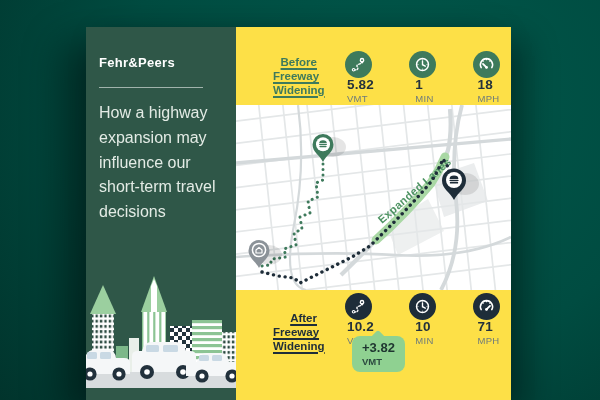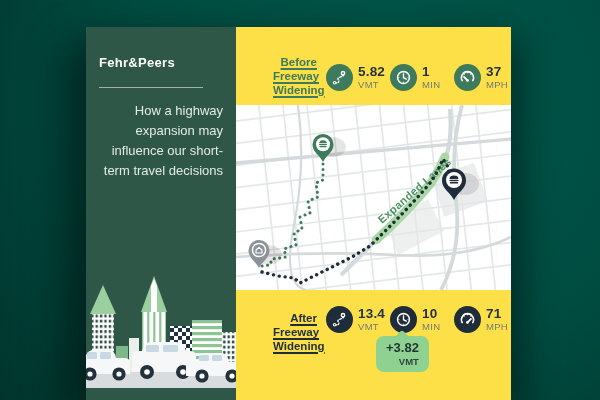--- a/index.html
+++ b/index.html
@@ -8,44 +8,44 @@
     background:radial-gradient(95% 135% at 66% 26%, #00584b 0%, #004c41 48%, #012d26 100%);}
   .card{position:absolute;left:86px;top:27px;width:425px;height:373px;background:#ffffff;
     box-shadow:-22px 16px 38px rgba(0,0,0,.42), 16px 12px 30px rgba(0,0,0,.32);display:flex;}
   
   .sidebar{position:relative;width:150px;min-width:150px;background:#2f5748;color:#fff;
     box-sizing:border-box;padding:28px 13px 0 13px;overflow:hidden;}
   .brand{font-size:13px;font-weight:bold;letter-spacing:.3px;}
   .title{margin:10px 0 0 0;font-size:22.5px;font-weight:bold;line-height:1.24;letter-spacing:.2px;}
   .title span{display:block;}
   .divider{width:104px;height:1px;background:rgba(255,255,255,.55);margin:17px 0 13px 0;}
-  .subtitle{margin:0;font-size:13px;line-height:1.55;color:#e3ebe5;width:124px;text-align:right;}
+  .subtitle{margin:0;font-size:16px;line-height:1.55;color:#e3ebe5;width:124px;}
   .skyline{position:absolute;left:0;bottom:0;display:block;}
   
   .content{position:relative;flex:1;background:#fde047;}
   .stat-row{position:absolute;left:0;right:0;display:flex;align-items:center;padding-left:37px;}
   .before-row{top:25px;height:50px;}
   .after-row{top:267px;height:50px;}
   .row-label{width:44px;min-width:44px;text-align:right;font-size:11.5px;font-weight:bold;
     line-height:1.2;margin-right:9px;}
   .row-label span{display:block;text-decoration:underline;text-decoration-thickness:1.5px;text-underline-offset:2px;}
   .green-text{color:#3e7a5c;}
   .dark-text{color:#1e2d39;margin-top:28px;}
-  .stat{display:flex;align-items:center;width:64px;min-width:64px;}
+  .stat{display:flex;align-items:center;width:64px;min-width:64px;flex-direction:column;}
   .stat-circle{width:27px;height:27px;border-radius:50%;display:flex;align-items:center;
     justify-content:center;flex:none;}
   .bg-green{background:#3e7a5c;color:#3e7a5c;}
   .bg-dark{background:#1e2d39;color:#1e2d39;}
   .stat-text{margin-left:5px;line-height:1;}
   .stat-value{display:block;font-size:13.5px;font-weight:bold;color:#25323c;letter-spacing:.2px;}
   .stat-unit{display:block;font-size:9.5px;color:#6e7b7b;margin-top:2px;letter-spacing:.3px;}
   .map-wrap{position:absolute;left:0;top:78px;width:275px;height:185px;overflow:hidden;}
   
   .delta-bubble{position:absolute;left:116px;top:309px;background:#8fd191;border-radius:8px;
-    padding:5px 10px 5px 10px;text-align:right;margin-left:24px;}
+    padding:5px 10px 5px 10px;text-align:left;}
   .delta-bubble::before{content:"";position:absolute;top:-4px;left:50%;margin-left:-5px;width:10px;
     height:10px;background:#8fd191;transform:rotate(45deg);border-radius:2px;}
   .delta-value{font-size:13px;font-weight:bold;color:#1f3630;line-height:1.1;}
   .delta-unit{font-size:9.5px;font-weight:bold;color:#2c4a40;margin-top:1px;}
 </style>
 </head>
 <body>
 
 <div class="stage">
   <div class="card">
@@ -163,21 +163,21 @@
         <div class="stat">
           <span class="stat-circle bg-green">
             <svg width="17" height="17" viewBox="0 0 16 16">
               <path d="M3 10.9 A5.7 5.7 0 1 1 13 10.9" fill="none" stroke="#fff" stroke-width="1.5" stroke-linecap="round"></path>
               <path d="M8 2.6 v1.4 M4.2 4.2 l1 1 M11.8 4.2 l-1 1" stroke="#fff" stroke-width="1"></path>
               <path d="M8 10.8 L4.7 7.4" stroke="#fff" stroke-width="1.7" stroke-linecap="round"></path>
               <circle cx="8" cy="10.8" r="1.3" fill="#fff"></circle>
             </svg>
           </span>
           <span class="stat-text">
-            <span class="stat-value">37</span>
+            <span class="stat-value">18</span>
             <span class="stat-unit">MPH</span>
           </span>
         </div>
       </div>
 
       <div class="map-wrap">
         <svg width="275" height="185" viewBox="0 0 275 185">
           <rect width="275" height="185" fill="#ffffff"></rect>
 
           <polygon points="150,120 192,94 208,126 162,150" fill="#eef0f0"></polygon>
@@ -248,21 +248,21 @@
           <span class="stat-circle bg-dark">
             <svg width="17" height="17" viewBox="0 0 16 16">
               <path d="M3.4 13 C6.8 13.8 8.4 11.8 6.9 10.2 C5.2 8.4 8.6 7.8 10.4 7" fill="none" stroke="#fff" stroke-width="1.2" stroke-dasharray="1.8 1.4" stroke-linecap="round"></path>
               <path d="M11.3 7.4 C10.2 5.9 9.1 5.4 9.1 3.9 A2.2 2.2 0 1 1 13.5 3.9 C13.5 5.4 12.4 5.9 11.3 7.4 Z" fill="#fff"></path>
               <circle cx="11.3" cy="3.9" r="0.9" fill="currentColor"></circle>
               <circle cx="3.4" cy="13" r="1.7" fill="#fff"></circle>
                 <circle cx="3.4" cy="13" r="0.7" fill="currentColor"></circle>
             </svg>
           </span>
           <span class="stat-text">
-            <span class="stat-value">13.4</span>
+            <span class="stat-value">10.2</span>
             <span class="stat-unit">VMT</span>
           </span>
         </div>
         <div class="stat">
           <span class="stat-circle bg-dark">
             <svg width="17" height="17" viewBox="0 0 16 16">
               <circle cx="8" cy="8" r="5.6" fill="none" stroke="#fff" stroke-width="1.4"></circle>
               <path d="M8 4.7 V8.2 L10.6 9.6" fill="none" stroke="#fff" stroke-width="1.3" stroke-linecap="round"></path>
               <path d="M8 3.4 v.7 M12.6 8 h-.7 M8 12.6 v-.7 M3.4 8 h.7" stroke="#fff" stroke-width="1"></path>
             </svg>

